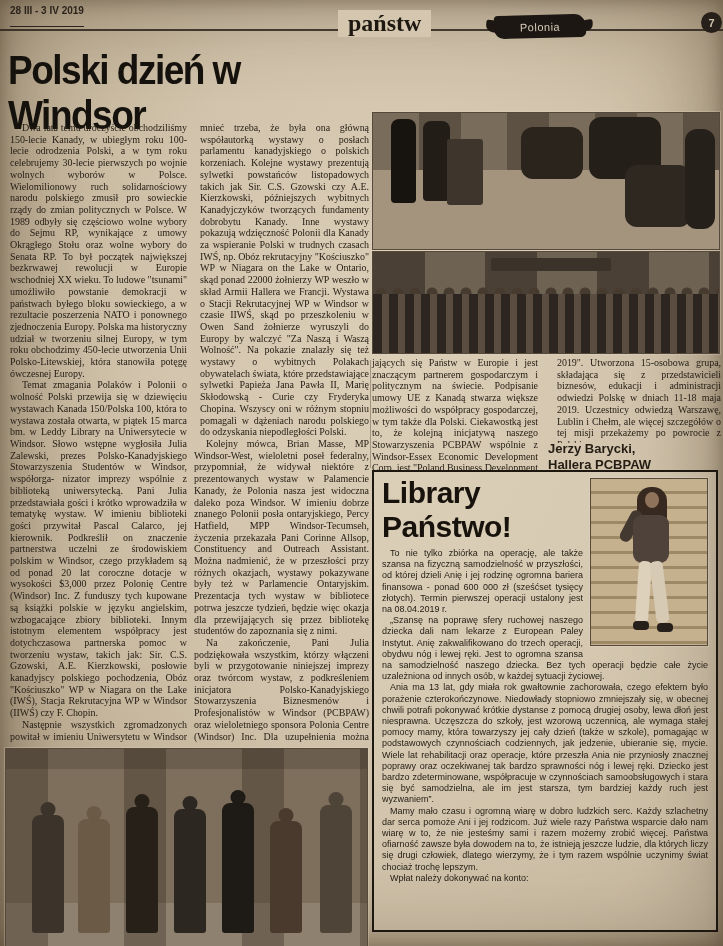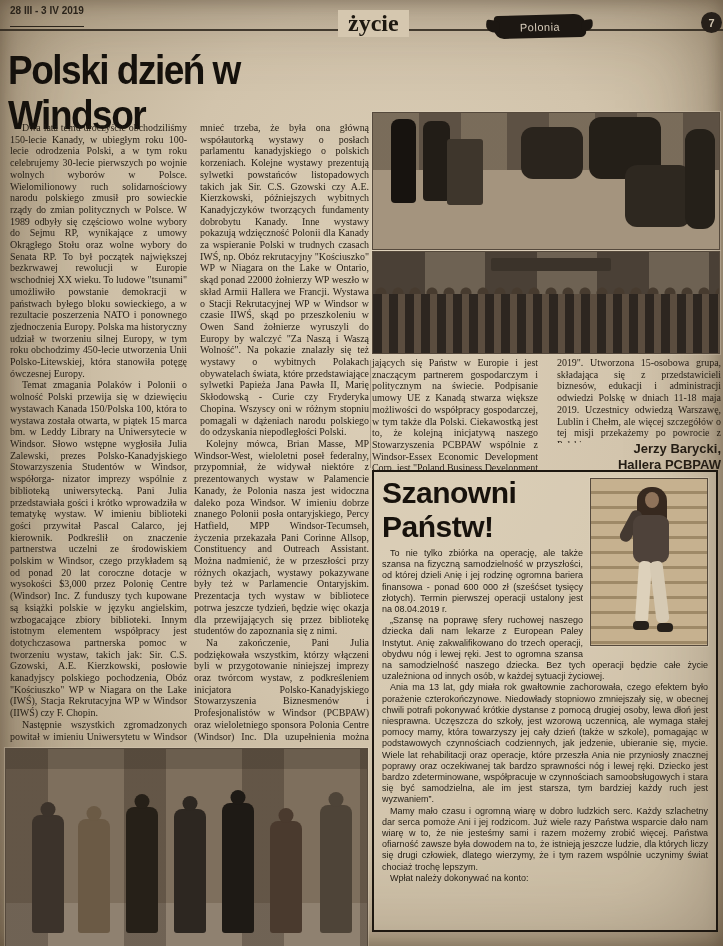--- a/index.html
+++ b/index.html
@@ -31,21 +31,21 @@
   
   .col{position:absolute;font-size:10px;line-height:11.7px;text-align:justify;overflow:hidden;
     color:#241d14;letter-spacing:-.05px;}
   .col p{margin:0;text-indent:12px;}
   .col p.noindent{text-indent:0;margin-left:6px;}
   .col1{left:10px;top:122px;width:177px;height:622px;}
   .col2{left:194px;top:122px;width:175px;height:622px;}
   .col3{left:366px;top:357px;width:172px;height:113px;}
   .col4{left:551px;top:357px;width:170px;height:86px;}
   .colrule{position:absolute;left:370px;top:360px;width:1px;height:108px;background:rgba(60,45,30,.35);}
-  .signature{position:absolute;left:548px;top:441px;width:173px;text-align:right;
+  .signature{position:absolute;left:548px;top:441px;width:173px;text-align:left;
     font-family:"Liberation Sans",sans-serif;font-size:13px;font-weight:600;line-height:16px;color:#241d14;}
   
   .photo{position:absolute;border:1px solid #55493c;box-shadow:0 0 0 1px rgba(230,220,200,.25);overflow:hidden;}
   .photo1{left:372px;top:112px;width:346px;height:136px;
     background:linear-gradient(180deg,#5d5144 0 42%,#a4947e 42% 100%);}
   .photo1 .wallstripe{position:absolute;top:0;left:0;right:0;height:42%;
     background:repeating-linear-gradient(90deg,rgba(150,135,112,.5) 0 46px,transparent 46px 88px);}
   .blob{position:absolute;background:#221d17;border-radius:12px;}
   .photo2{left:372px;top:251px;width:346px;height:101px;
     background:linear-gradient(180deg,#6e6253 0 45%,#695c4d 45% 100%);}
@@ -84,21 +84,21 @@
   .g-shoe1{left:42px;top:142px;width:16px;height:9px;background:#26201a;border-radius:4px;}
   .g-shoe2{left:66px;top:144px;width:16px;height:9px;background:#26201a;border-radius:4px;}
 </style>
 </head>
 <body>
 
 <div class="page">
 
   <div class="hdr-date">28 III - 3 IV 2019</div>
   <div class="hdr-rule"></div>
-  <div class="masthead">życie</div>
+  <div class="masthead">państw</div>
   <div class="polonia-badge">
     <span>Polonia</span>
   </div>
   <div class="page-circle">7</div>
 
   <h1 class="headline">Polski dzień w Windsor</h1>
 
   <div class="photo photo1">
     <div class="wallstripe"></div>
     <div class="blob" style="left:50px;top:8px;width:27px;height:80px;border-radius:8px 8px 4px 4px;"></div>
@@ -145,21 +145,21 @@
     <div class="photo photo-ania">
       <i class="g-hair"></i>
       <i class="g-head"></i>
       <i class="g-arm"></i>
       <i class="g-torso"></i>
       <i class="g-leg1"></i>
       <i class="g-leg2"></i>
       <i class="g-shoe1"></i>
       <i class="g-shoe2"></i>
     </div>
-    <h2>Szanowni Państw!</h2>
+    <h2>Library Państwo!</h2>
     <p>To nie tylko zbiórka na operację, ale także szansa na fizyczną samodzielność w przyszłości, od której dzieli Anię i jej rodzinę ogromna bariera finansowa - ponad 600 000 zł (sześćset tysięcy złotych). Termin pierwszej operacji ustalony jest na 08.04.2019 r.</p>
     <p class="it">„Szansę na poprawę sfery ruchowej naszego dziecka dali nam lekarze z European Paley Instytut. Anię zakwalifikowano do trzech operacji, obydwu nóg i lewej ręki. Jest to ogromna szansa na samodzielność naszego dziecka. Bez tych operacji będzie całe życie uzależniona od innych osób, w każdej sytuacji życiowej.</p>
     <p class="it">Ania ma 13 lat, gdy miała rok gwałtownie zachorowała, czego efektem było porażenie czterokończynowe. Niedowłady stopniowo zmniejszały się, w obecnej chwili potrafi pokonywać krótkie dystanse z pomocą drugiej osoby, lewa dłoń jest niesprawna. Uczęszcza do szkoły, jest wzorową uczennicą, ale wymaga stałej pomocy mamy, która towarzyszy jej cały dzień (także w szkole), pomagając w podstawowych czynnościach codziennych, jak jedzenie, ubieranie się, mycie. Wiele lat rehabilitacji oraz operacje, które przeszła Ania nie przyniosły znacznej poprawy oraz oczekiwanej tak bardzo sprawności nóg i lewej ręki. Dziecko jest bardzo zdeterminowane, współpracuje w czynnościach samoobsługowych i stara się być samodzielna, ale im jest starsza, tym bardziej każdy ruch jest wyzwaniem”.</p>
     <p>Mamy mało czasu i ogromną wiarę w dobro ludzkich serc. Każdy szlachetny dar serca pomoże Ani i jej rodzicom. Już wiele razy Państwa wsparcie dało nam wiarę w to, że nie jesteśmy sami i razem możemy zrobić więcej. Państwa ofiarność zawsze była dowodem na to, że istnieją jeszcze ludzie, dla których liczy się drugi człowiek, dlatego wierzymy, że i tym razem wspólnie uczynimy świat chociaż trochę lepszym.</p>
     <div class="bank">
       <p>Wpłat należy dokonywać na konto:</p>
 
     </div>
 
   </div>

